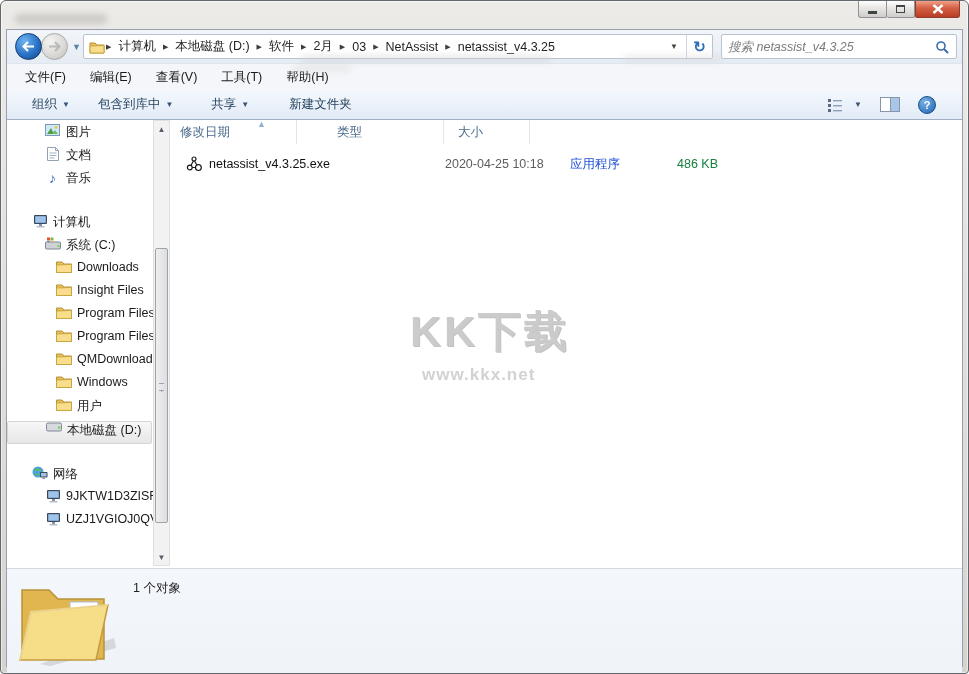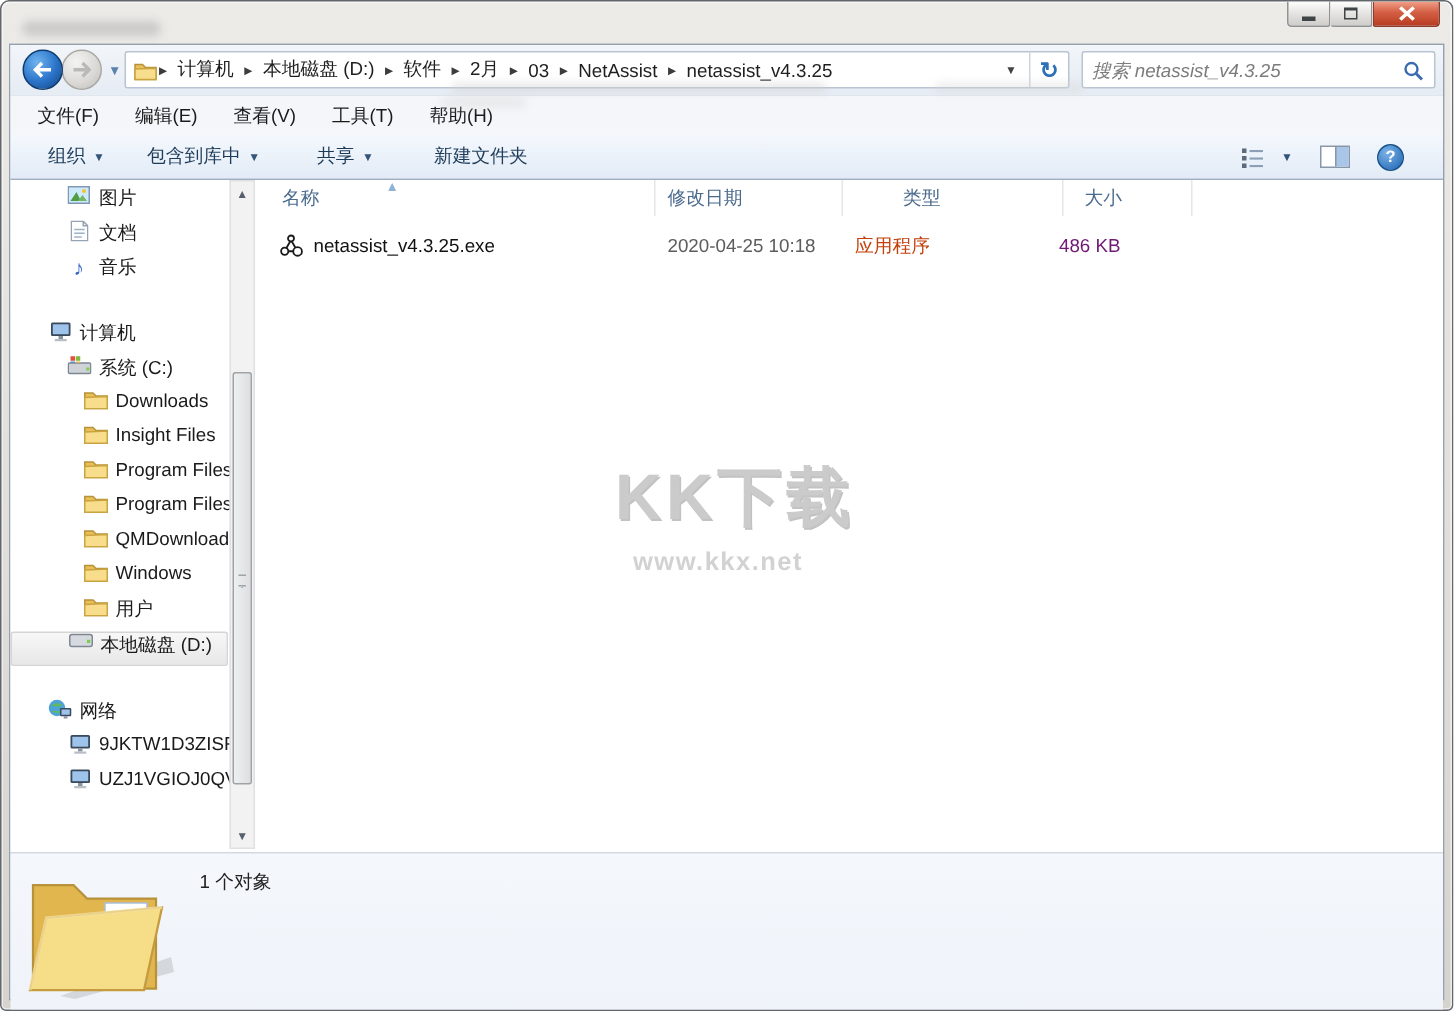--- a/index.html
+++ b/index.html
@@ -98,22 +98,22 @@
   .hcol.name{ width:265px; padding-left:16px;}
   .hcol.date{ width:125px; padding-left:8px;}
   .hcol.type{ width:115px; padding-left:8px;margin-left:32px;}
   .hcol.size{ width:86px; padding-left:14px;}
   .sort-arrow{ position:absolute; left:85px; top:-1px; font-size:9px; color:#8fb2d4;}
   .file-row{ position:absolute; top:32px; left:0; height:24px; display:flex; align-items:center; cursor:default;}
   .fcol{ display:flex; align-items:center;}
   .fcol.name{ width:265px; padding-left:14px; color:#111;}
   .fcol.name .ficon{ margin-right:6px; display:flex;}
   .fcol.date{ width:125px; padding-left:8px; color:#5d5d5d;}
-  .fcol.type{ width:115px; padding-left:8px; color:#c2410c;}
-  .fcol.size{ width:86px; justify-content:flex-end; padding-right:16px; color:#701a75;}
+  .fcol.type{ width:115px; padding-left:8px; color:#1d4ed8;}
+  .fcol.size{ width:86px; padding-right:16px; color:#15803d;}
   .watermark{ position:absolute; left:238px; top:183px; color:#cbcbcb; user-select:none;}
   .wm-title{ font-size:43px; font-weight:bold; letter-spacing:3px;
     text-shadow:1px 1px 0 #c2c2c2;}
   .wm-url{ font-size:17px; font-weight:bold; color:#d2d2d2; margin-top:4px; margin-left:12px; letter-spacing:1px;}
   
   .details{ height:129px; background:linear-gradient(#f4f7fc,#eef3f9);
     border-top:1px solid #d2d9e2; position:relative;}
   .big-folder{ position:absolute; left:3px; top:7px;}
   .status-text{ position:absolute; left:126px; top:11px; font-size:12.5px; color:#222;}
   svg{ display:block;}
@@ -399,23 +399,20 @@
           <div class="scroll-arrow">▲</div>
           <div class="scroll-spacer"></div>
           <div class="scroll-arrow">▼</div>
           <div class="scroll-thumb"></div>
         </div>
       </div>
 
       <div class="filelist">
         <div class="list-header">
           <span class="sort-arrow">▲</span>
-          <div class="hcol name">
-              <span>名称</span>
-            </div>
           <div class="hcol date">
               <span>修改日期</span>
             </div>
           <div class="hcol type">
               <span>类型</span>
             </div>
           <div class="hcol size">
               <span>大小</span>
             </div>
         </div>

